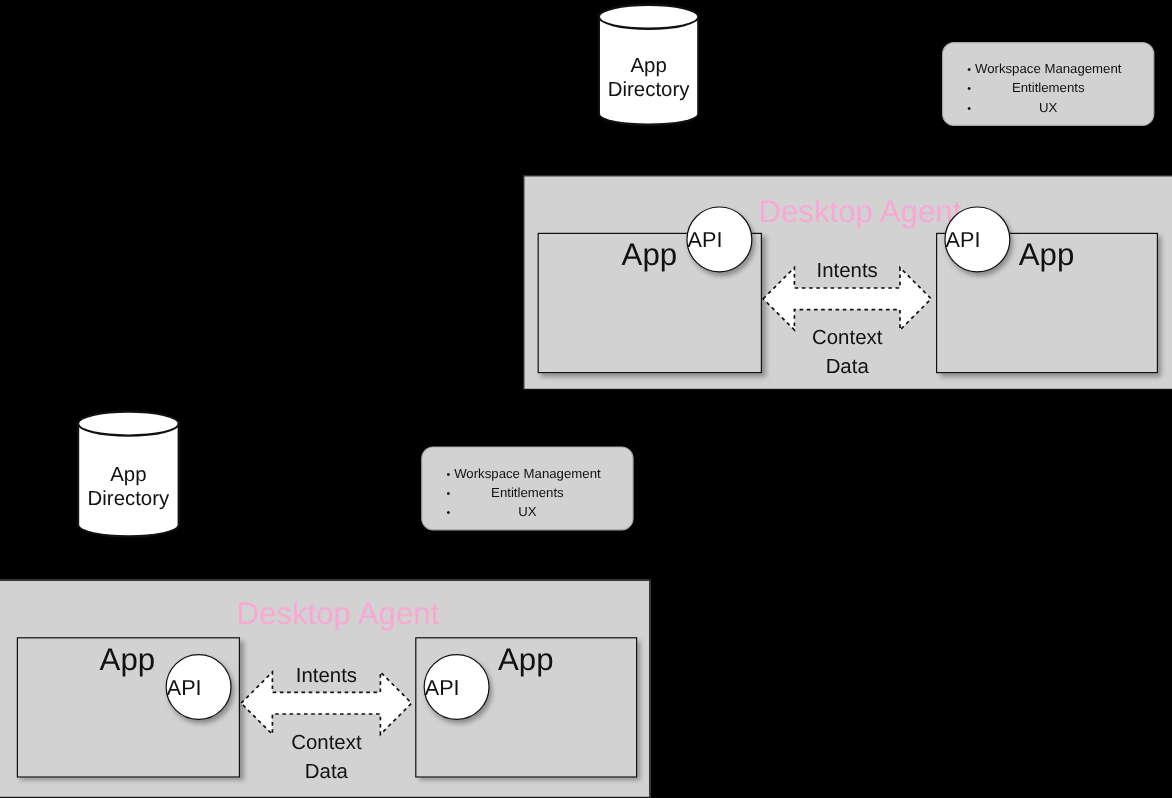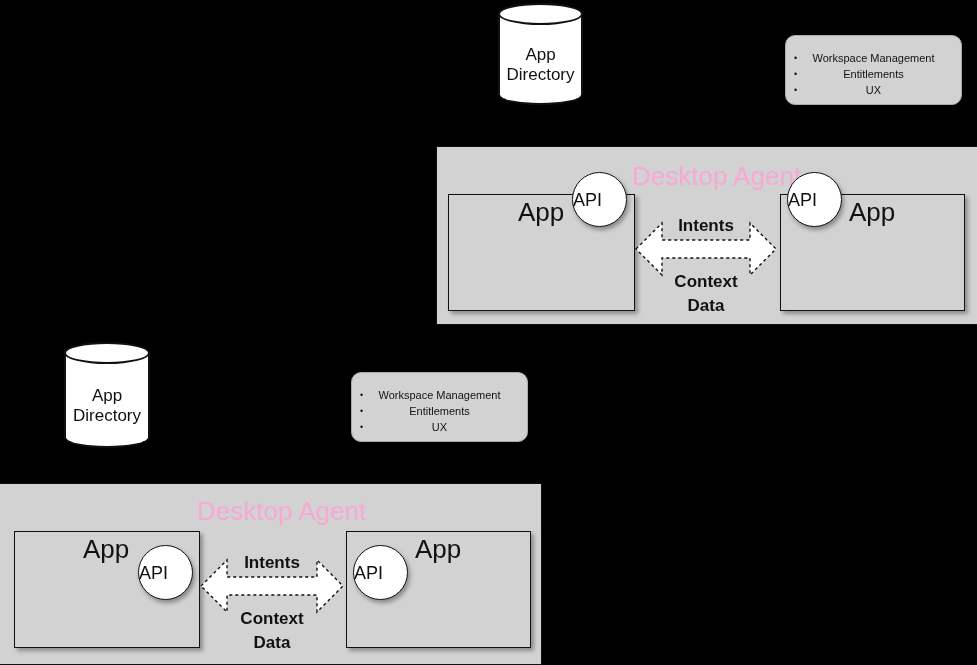--- a/index.html
+++ b/index.html
@@ -51,42 +51,42 @@
   .cyl .cyl-label{
     position:absolute;left:0;width:100%;text-align:center;color:#111;
     font-size:17px;line-height:20px;
   }
 
   
   .bullets{
     position:absolute;background:#d2d2d2;border:1px solid #aaa;border-radius:10px;
     box-sizing:border-box;
   }
-  .bullets ul{list-style:none;margin:0;padding:0;}
+  .bullets ul{list-style:none;margin:0;padding:12px;}
   .bullets li{
     position:relative;color:#111;font-size:11px;line-height:16px;text-align:center;
   }
   .bullets li:before{
     content:"\2022";position:absolute;left:8px;top:0;font-size:9px;color:#111;
   }
 
   
   .vline{position:absolute;background:#000;width:2.5px;}
   .vhead{
     position:absolute;width:0;height:0;
     border-left:6px solid transparent;border-right:6px solid transparent;
     border-top:9px solid #000;
   }
 
   
   .dbl-arrow{position:absolute;}
   .dbl-arrow svg{display:block;overflow:visible;}
   .flow-label{
     position:absolute;color:#111;font-size:17px;line-height:20px;
-    white-space:nowrap;text-align:center;font-weight:bold;
+    white-space:nowrap;text-align:center;
   }
 </style>
 </head>
 <body>
 
 <div id="canvas">
 
   <div class="diagram" style="left:0;top:0;width:977px;height:330px;">
 
     <div class="cyl" style="left:498px;top:3px;width:85px;height:102px;">

